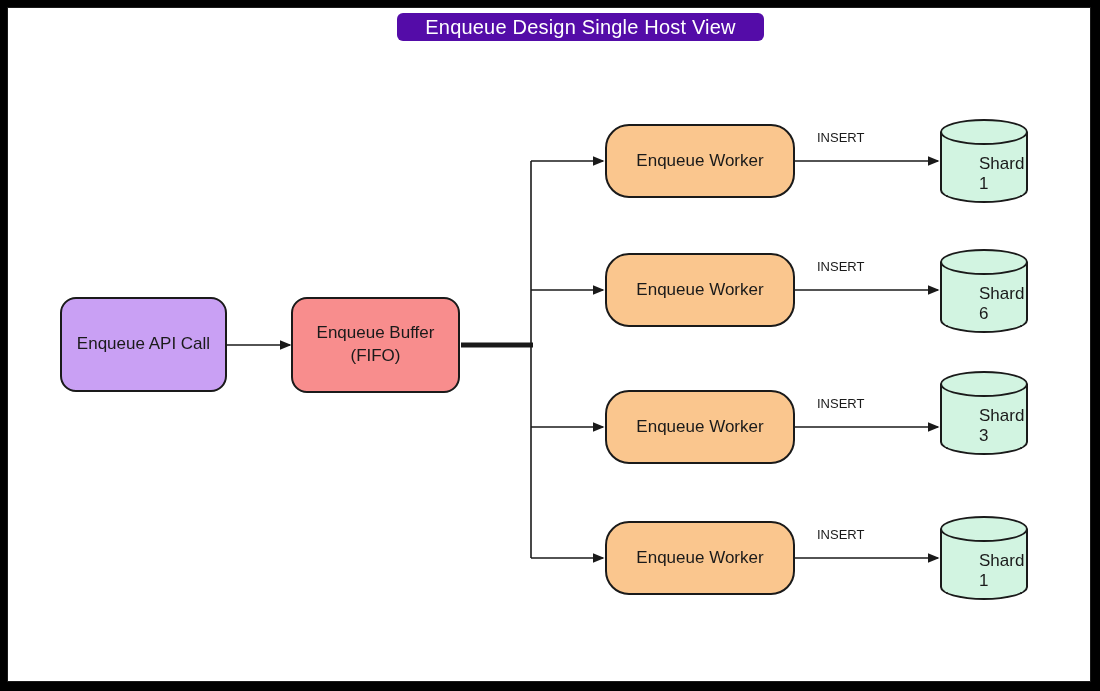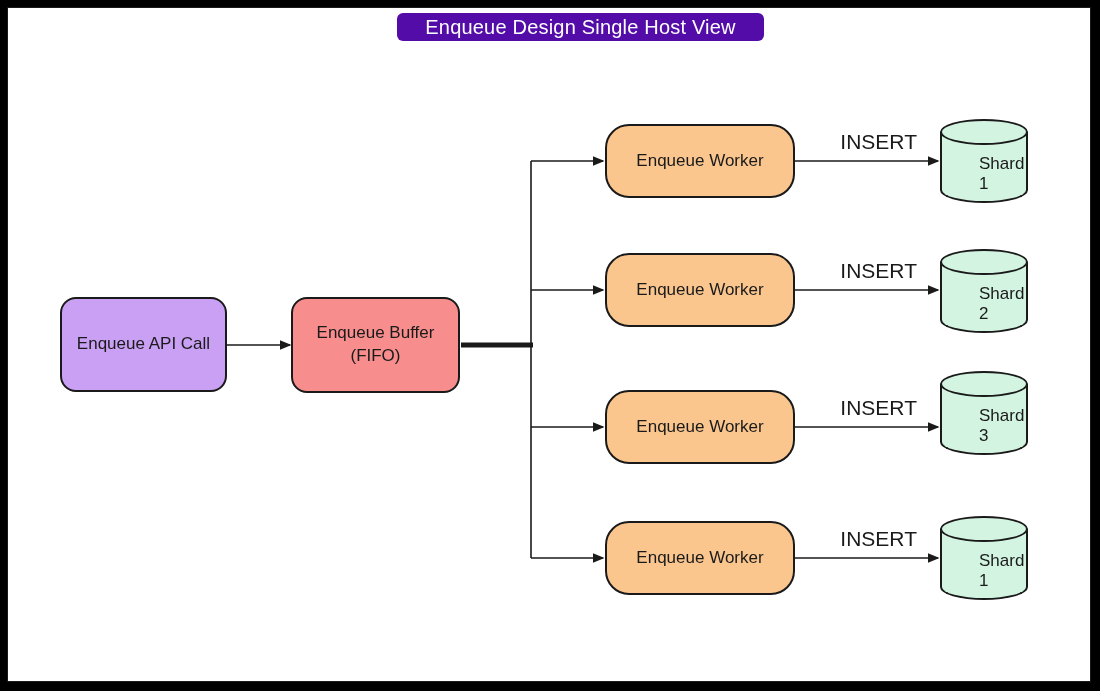--- a/index.html
+++ b/index.html
@@ -61,22 +61,22 @@
     border-radius: 24px;
   }
   .worker.w1 { top: 124px; }
   .worker.w2 { top: 253px; }
   .worker.w3 { top: 390px; }
   .worker.w4 { top: 521px; }
 
   .edge-label {
     position: absolute;
     left: 817px; width: 100px; height: 22px;
-    text-align: right;
-    font-size: 21px;
+    text-align: left;
+    font-size: 13px;
   }
   .edge-label.e1 { top: 130px; }
   .edge-label.e2 { top: 259px; }
   .edge-label.e3 { top: 396px; }
   .edge-label.e4 { top: 527px; }
 
   .shard { position: absolute; left: 940px; width: 88px; height: 84px; }
   .shard.s1 { top: 119px; }
   .shard.s2 { top: 249px; }
   .shard.s3 { top: 371px; }
@@ -161,21 +161,21 @@
   <div class="edge-label e4">INSERT</div>
 
   <div class="shard s1">
     <div class="cyl-body"></div>
     <div class="cyl-top"></div>
     <span class="shard-label">Shard 1</span>
   </div>
   <div class="shard s2">
     <div class="cyl-body"></div>
     <div class="cyl-top"></div>
-    <span class="shard-label">Shard 2</span>
+    <span class="shard-label">Shard 6</span>
   </div>
   <div class="shard s3">
     <div class="cyl-body"></div>
     <div class="cyl-top"></div>
     <span class="shard-label">Shard 3</span>
   </div>
   <div class="shard s4">
     <div class="cyl-body"></div>
     <div class="cyl-top"></div>
     <span class="shard-label">Shard 1</span>

